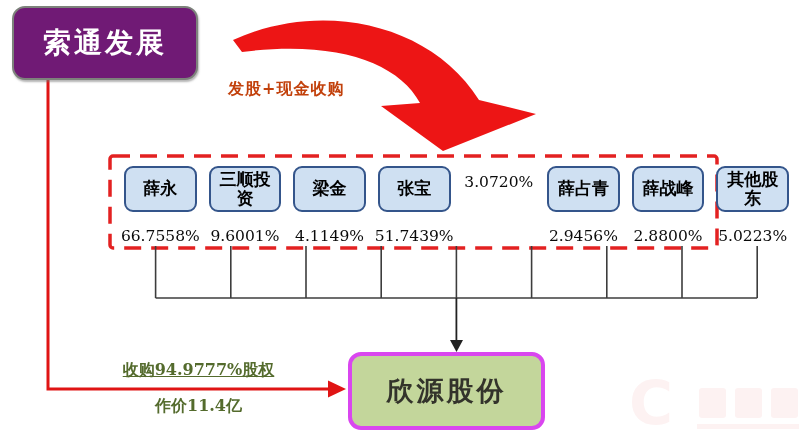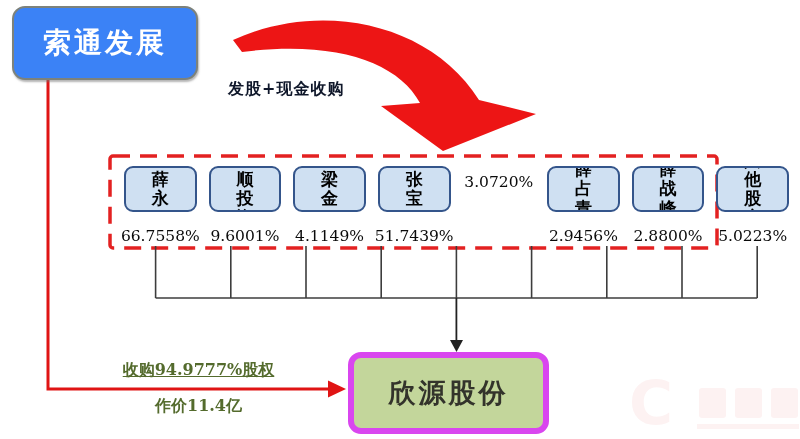--- a/index.html
+++ b/index.html
@@ -5,50 +5,50 @@
   html,body{margin:0;padding:0;background:#ffffff;}
   #canvas{
     position:relative;width:800px;height:439px;background:#ffffff;overflow:hidden;
     font-family:"DejaVu Serif","Liberation Serif",serif;
   }
   #lines{position:absolute;left:0;top:0;z-index:1;}
   .layer{position:absolute;z-index:2;}
 
   .acquirer-box{
     left:12px;top:6px;width:182px;height:70px;
-    background:#3b82f6;border:2px solid #7d827b;border-radius:13px;
+    background:#701a75;border:2px solid #7d827b;border-radius:13px;
     display:flex;align-items:center;justify-content:center;
     color:#ffffff;font-size:28px;font-weight:bold;letter-spacing:3px;
     box-shadow:1px 2px 2px rgba(120,120,120,.55);
   }
 
   .arrow-label{
     left:228px;top:79px;width:140px;
-    color:#0f172a;font-weight:bold;font-size:16px;letter-spacing:1px;
+    color:#c2410c;font-weight:bold;font-size:16px;letter-spacing:1px;
   }
 
   .holders-row{
     left:118px;top:158px;width:677px;height:100px;
     display:flex;flex-direction:row;
   }
   .cell{flex:1 1 0;display:flex;flex-direction:column;align-items:center;min-width:0;}
   .sbox{
     margin-top:8px;width:86%;height:46px;box-sizing:border-box;
     background:#cfe0f2;border:2.5px solid #34558b;border-radius:9px;
     display:flex;align-items:center;justify-content:center;text-align:center;
     font-size:17px;font-weight:600;color:#000;line-height:1.12;
-    word-break:break-all;overflow:hidden;padding:0 20px;
+    word-break:break-all;overflow:hidden;padding:0 3px;
   }
   .pct{
     margin-top:15px;font-size:15.5px;color:#0a0a0a;white-space:nowrap;
   }
 
   .target-box{
     left:348px;top:352px;width:189px;height:70px;
-    background:#c3d69b;border:6px solid #d946ef;border-radius:13px;
+    background:#c3d69b;border:4px solid #d946ef;border-radius:13px;
     display:flex;align-items:center;justify-content:center;
     color:#33332b;font-size:27px;font-weight:600;letter-spacing:3px;
   }
 
   .deal-line{
     left:96px;width:205px;text-align:center;
     color:#546b2d;font-weight:bold;font-size:16px;
   }
   .deal-line.l1{top:360px;text-decoration:underline;}
   .deal-line.l2{top:396px;text-align:center;}

